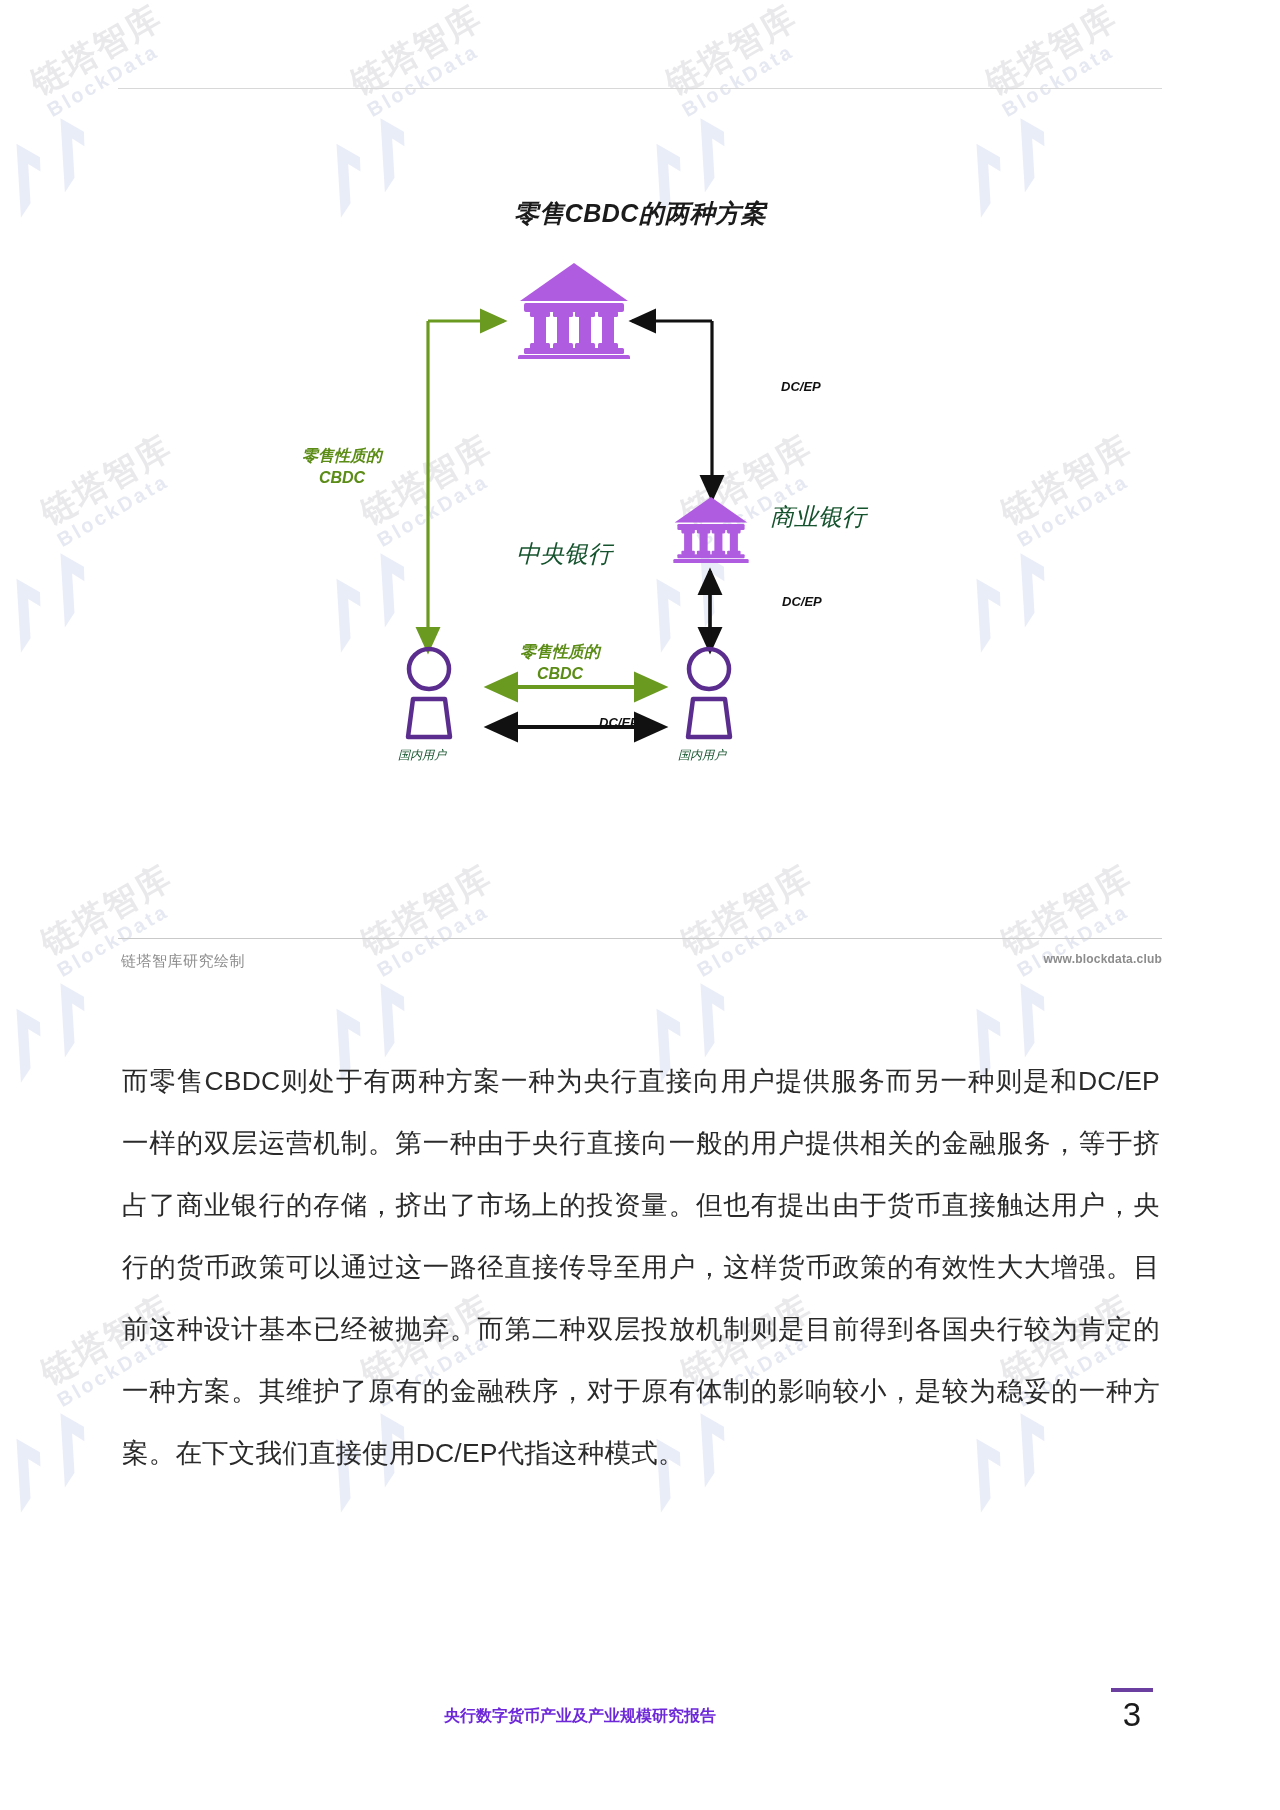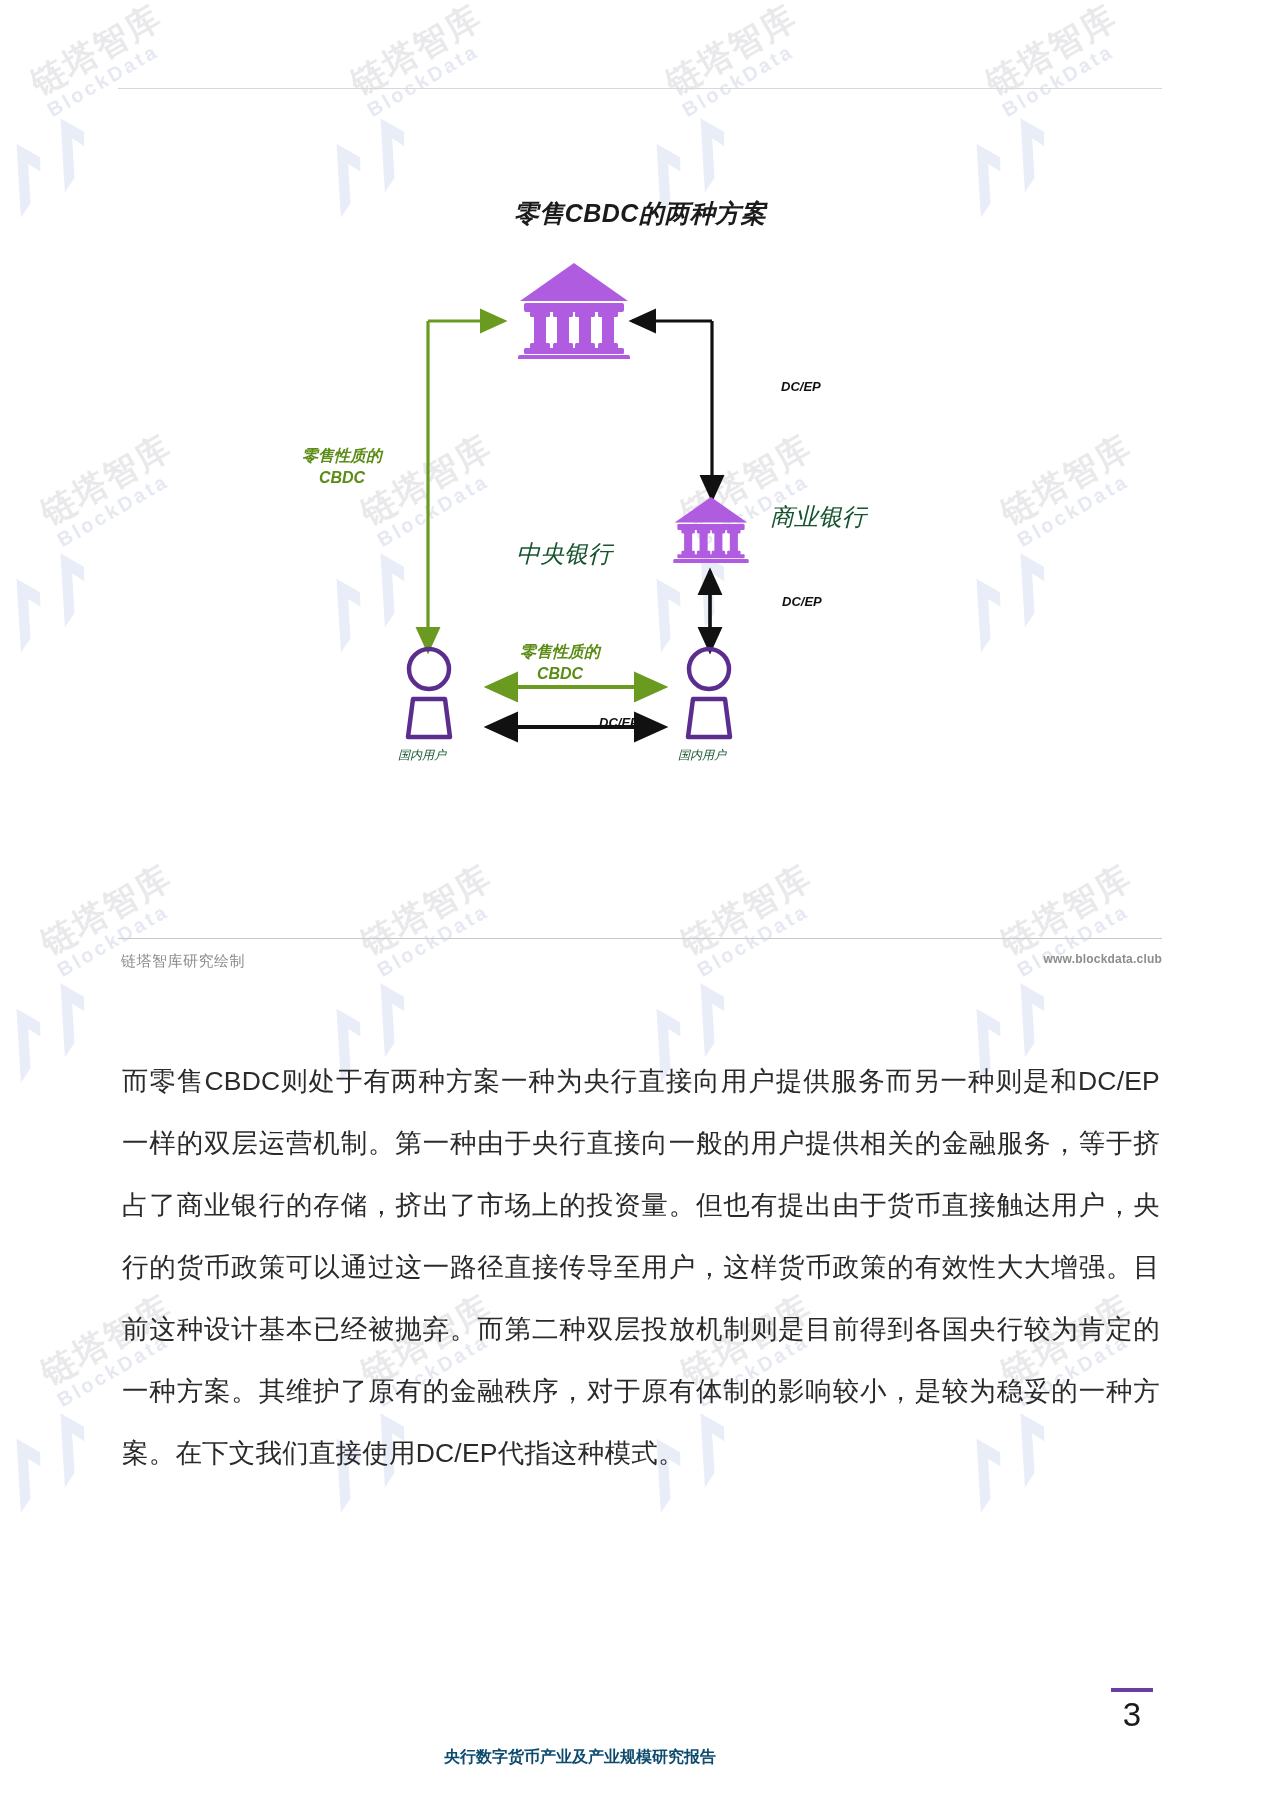--- a/index.html
+++ b/index.html
@@ -128,24 +128,23 @@
     color: #2a2a2a;
     text-align: justify;
     text-justify: inter-ideograph;
     letter-spacing: .2px;
   }
 
   
   #page-footer-title {
     position: absolute; left: 0; top: 1706px; width: 1280px;
     text-align: center;
-    font-size: 16px; color: #0c4a6e; font-weight: 600;
+    font-size: 16px; color: #6d28d9; font-weight: 600;
     padding-right: 120px;
     z-index: 3;
-    margin-top: 41px;
   }
   #page-num-wrap {
     position: absolute; right: 118px; top: 1688px; width: 60px;
     text-align: center; z-index: 3;
   }
   #page-num-bar {
     width: 42px; height: 4px; background: #6b3fa0; margin: 0 auto 6px auto;
   }
   #page-num {
     font-size: 33px; color: #1b1b1b; font-weight: 400; line-height: 1;

